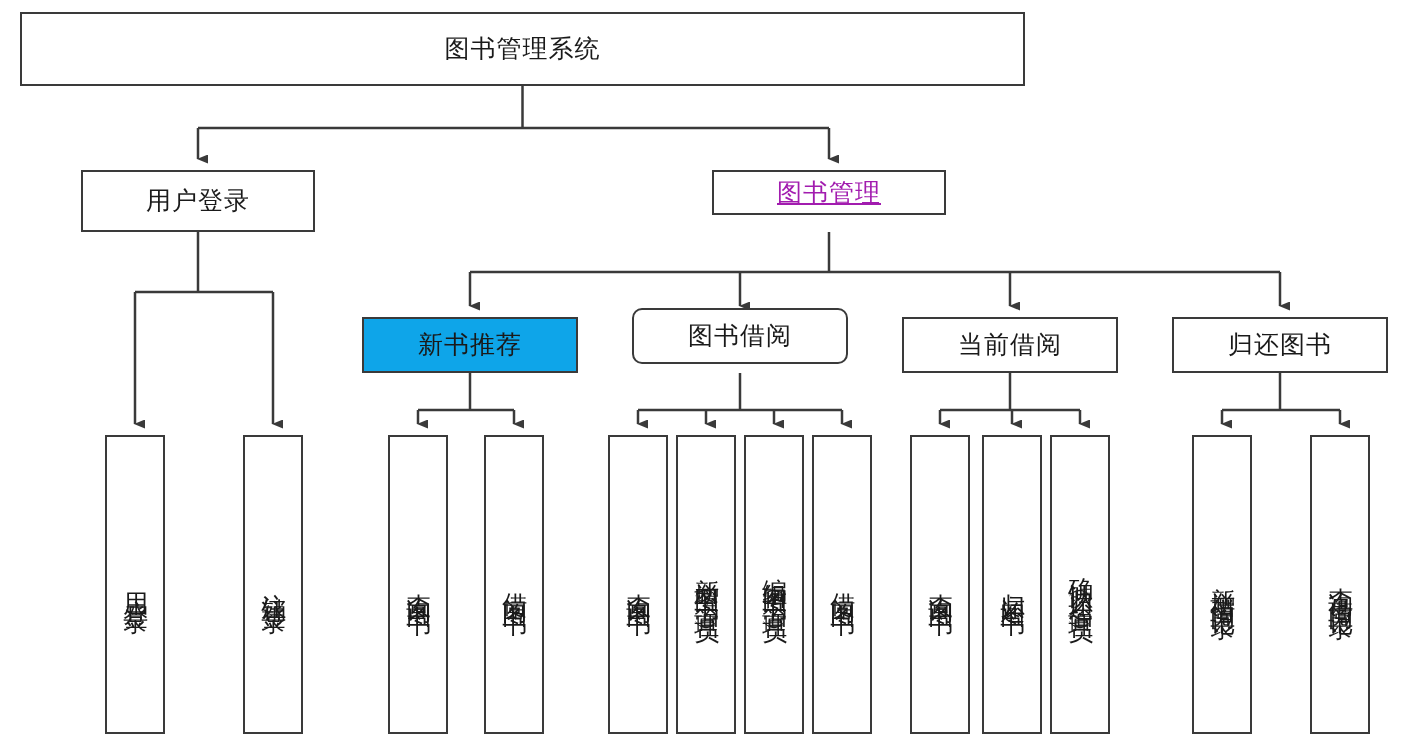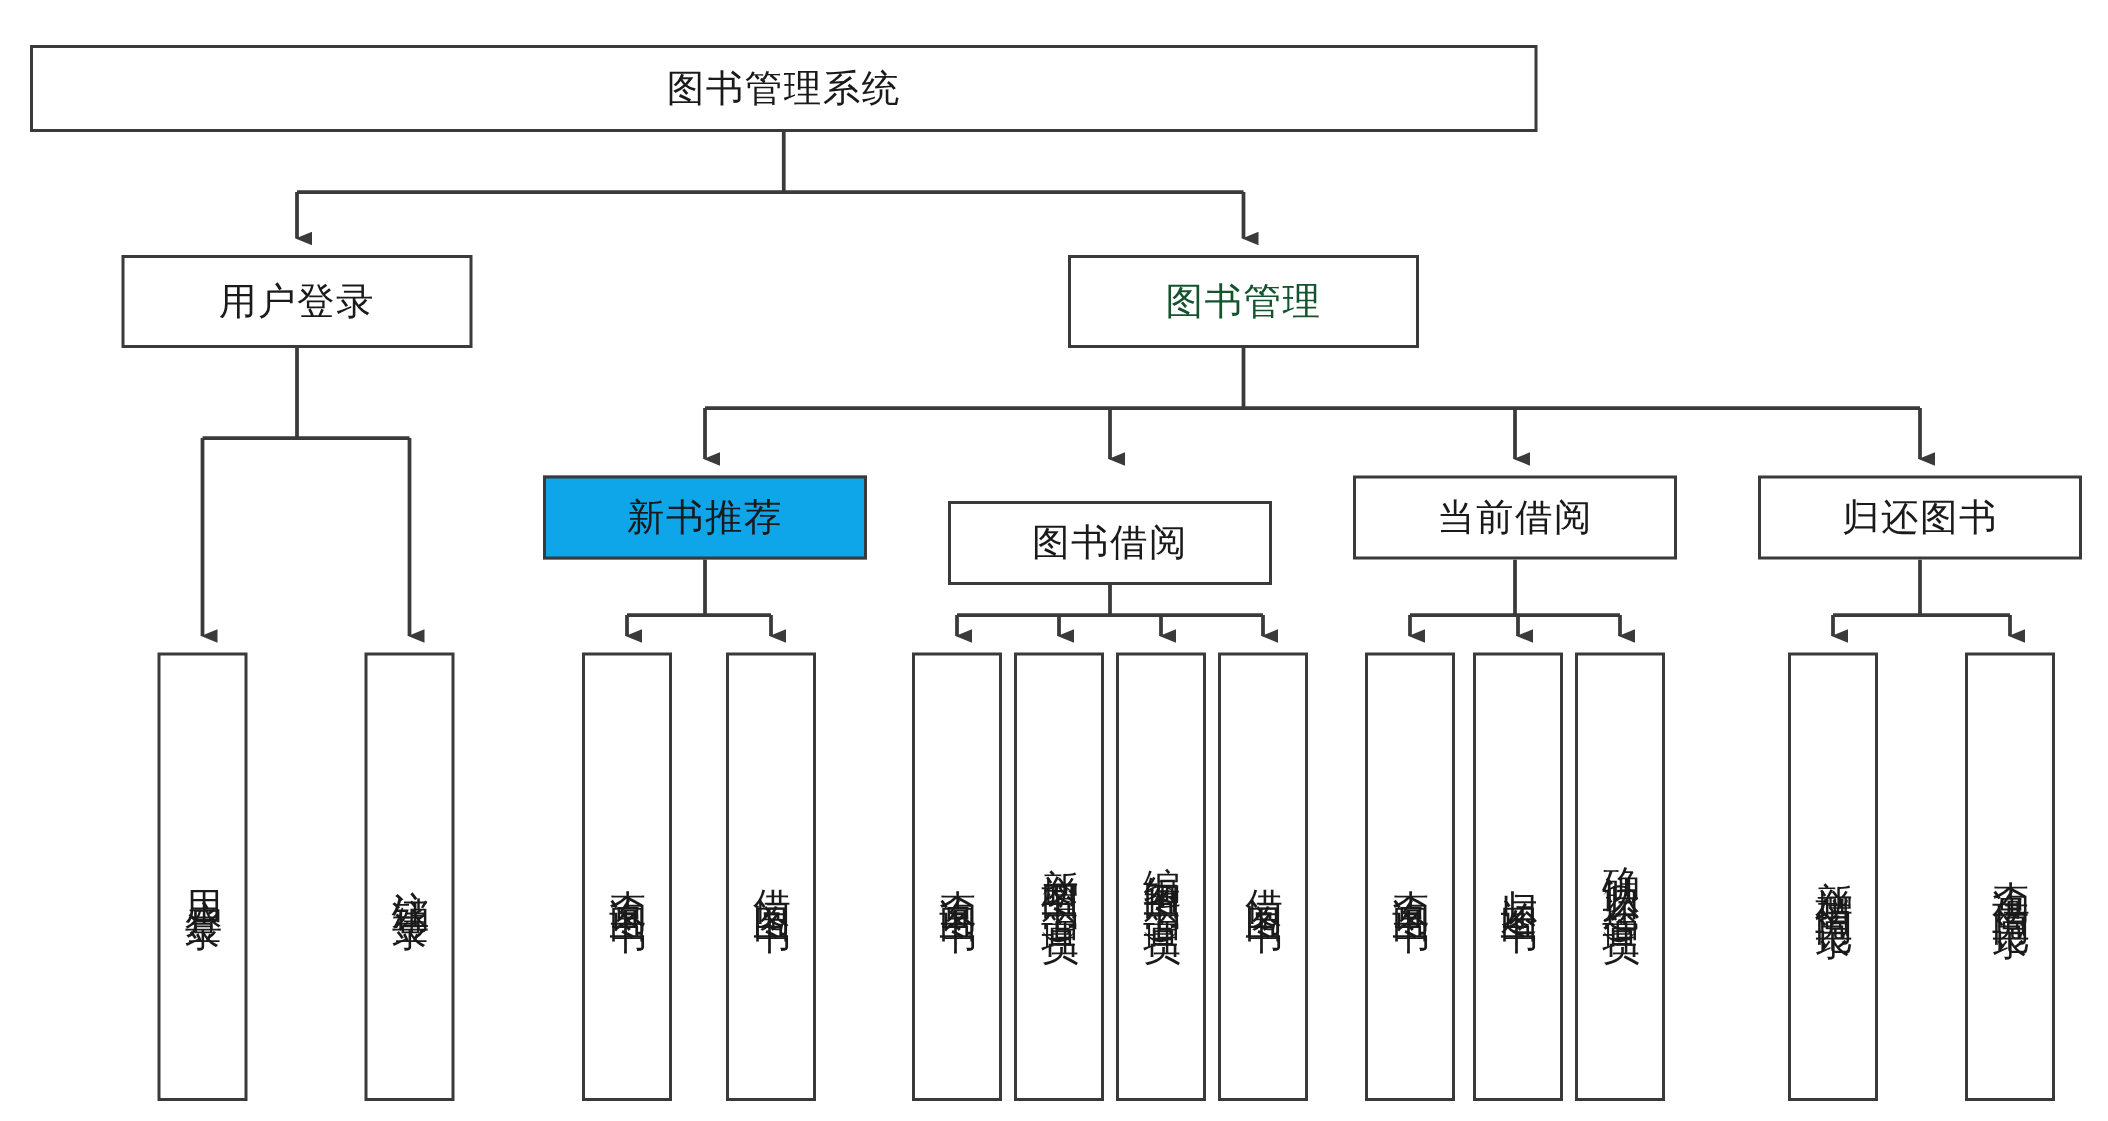--- a/index.html
+++ b/index.html
@@ -107,33 +107,33 @@
         <line x1="940" y1="410" x2="940" y2="424" stroke="#3a3a3a" stroke-width="2.5" marker-end="url(#arrowhead)"></line>
         <line x1="1012" y1="410" x2="1012" y2="424" stroke="#3a3a3a" stroke-width="2.5" marker-end="url(#arrowhead)"></line>
         <line x1="1080" y1="410" x2="1080" y2="424" stroke="#3a3a3a" stroke-width="2.5" marker-end="url(#arrowhead)"></line>
         <line x1="1280" y1="373" x2="1280" y2="410" stroke="#3a3a3a" stroke-width="2.5"></line>
         <line x1="1222" y1="410" x2="1340" y2="410" stroke="#3a3a3a" stroke-width="2.5"></line>
         <line x1="1222" y1="410" x2="1222" y2="424" stroke="#3a3a3a" stroke-width="2.5" marker-end="url(#arrowhead)"></line>
         <line x1="1340" y1="410" x2="1340" y2="424" stroke="#3a3a3a" stroke-width="2.5" marker-end="url(#arrowhead)"></line>
       </g>
   </svg>
   <div id="node-layer">
-      <div class="node horizontal" style="left: 20px; top: 12px; width: 1005px; height: 58px; border-color: rgb(58, 58, 58); background: rgb(255, 255, 255); color: rgb(26, 26, 26); margin-top: 18px;">
+      <div class="node horizontal" style="left: 20px; top: 12px; width: 1005px; height: 74px; border-color: rgb(58, 58, 58); background: rgb(255, 255, 255); color: rgb(26, 26, 26);">
         <span class="node-label">图书管理系统</span>
       </div>
       <div class="node horizontal" style="left: 81px; top: 170px; width: 234px; height: 62px; border-color: rgb(58, 58, 58); background: rgb(255, 255, 255); color: rgb(26, 26, 26);">
         <span class="node-label">用户登录</span>
       </div>
-      <div class="node horizontal" style="left: 712px; top: 170px; width: 234px; height: 62px; border-color: rgb(58, 58, 58); background: rgb(255, 255, 255); color: #14532d;">
+      <div class="node horizontal" style="left: 712px; top: 170px; width: 234px; height: 45px; border-color: rgb(58, 58, 58); background: rgb(255, 255, 255); color: #a21caf; text-decoration: underline;">
         <span class="node-label">图书管理</span>
       </div>
       <div class="node horizontal" style="left: 362px; top: 317px; width: 216px; height: 56px; border-color: rgb(58, 58, 58); background: #0ea5e9; color: rgb(26, 26, 26);">
         <span class="node-label">新书推荐</span>
       </div>
-      <div class="node horizontal" style="left: 632px; top: 334px; width: 216px; height: 56px; border-color: rgb(58, 58, 58); background: rgb(255, 255, 255); color: rgb(26, 26, 26);">
+      <div class="node horizontal" style="left: 632px; top: 308px; width: 216px; height: 56px; border-color: rgb(58, 58, 58); background: rgb(255, 255, 255); color: rgb(26, 26, 26); border-radius: 10px;">
         <span class="node-label">图书借阅</span>
       </div>
       <div class="node horizontal" style="left: 902px; top: 317px; width: 216px; height: 56px; border-color: rgb(58, 58, 58); background: rgb(255, 255, 255); color: rgb(26, 26, 26); align-items: center;">
         <span class="node-label">当前借阅</span>
       </div>
       <div class="node horizontal" style="left: 1172px; top: 317px; width: 216px; height: 56px; border-color: rgb(58, 58, 58); background: rgb(255, 255, 255); color: rgb(26, 26, 26);">
         <span class="node-label">归还图书</span>
       </div>
       <div class="node vertical" style="left: 105px; top: 435px; width: 60px; height: 299px; border-color: rgb(58, 58, 58); background: rgb(255, 255, 255); color: rgb(26, 26, 26);">
         <span class="node-label">用户登录</span>

